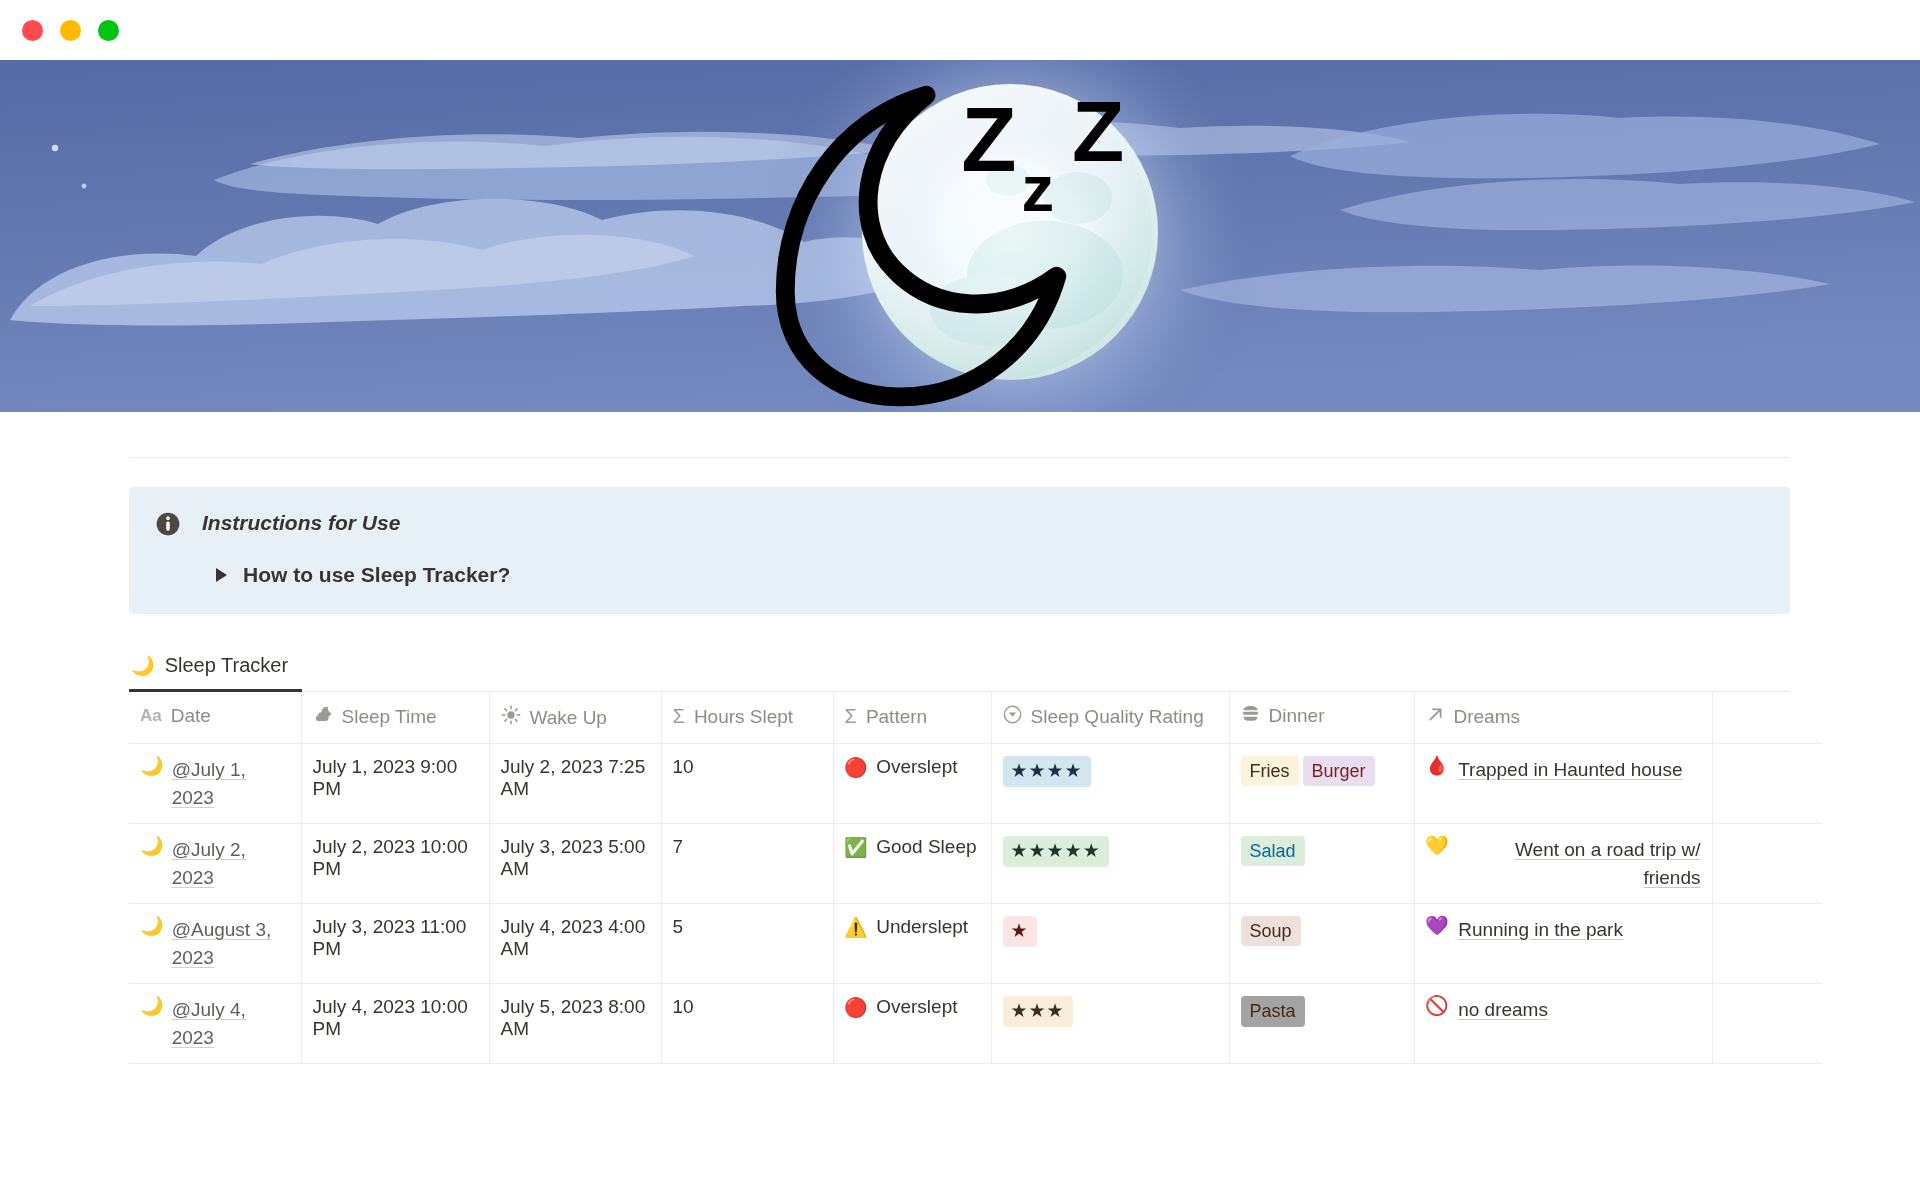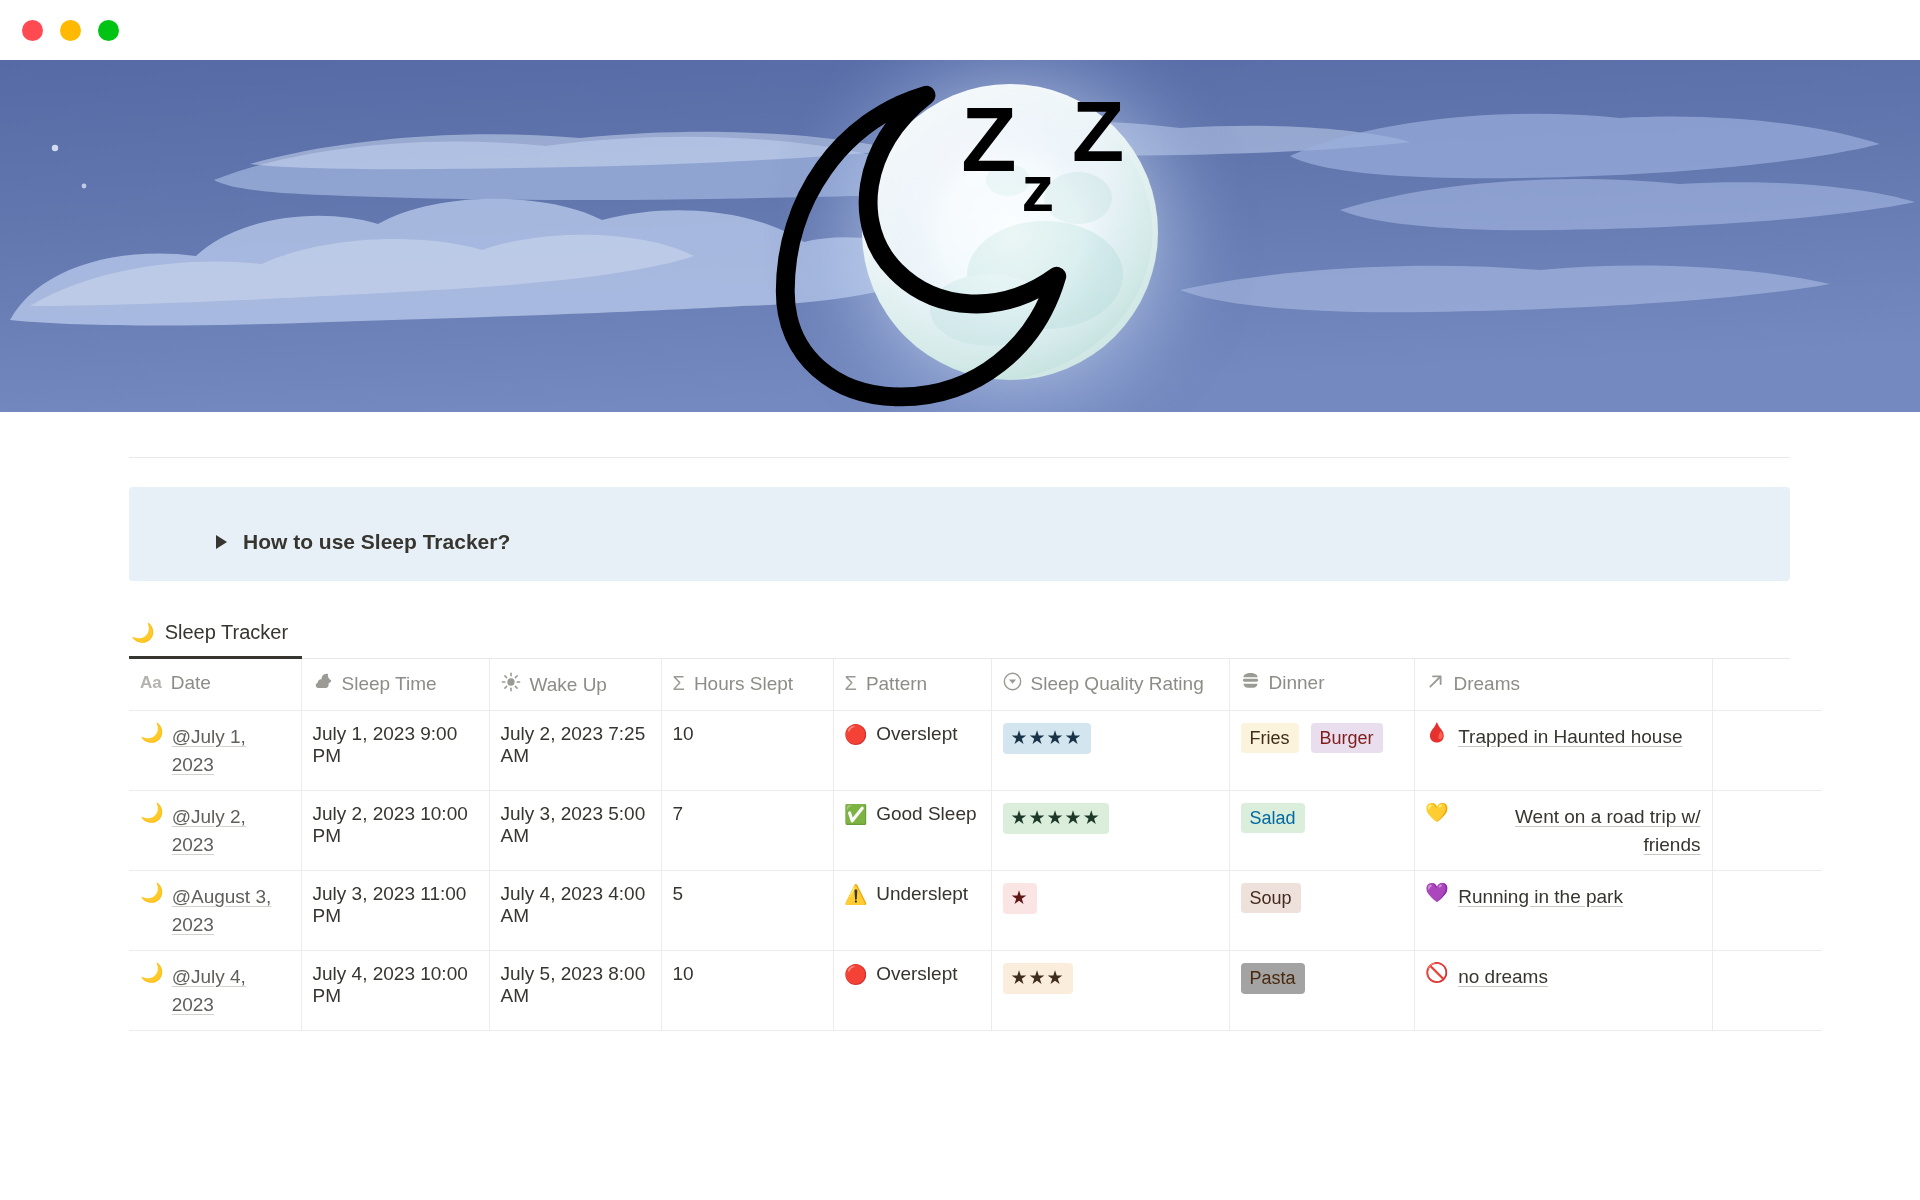--- a/index.html
+++ b/index.html
@@ -96,21 +96,21 @@
   }
   .emoji{font-family:"DejaVu Sans",sans-serif;line-height:1;}
   
   .pattern{display:flex;align-items:center;gap:8px;white-space:nowrap;}
   
   .stars{
     display:inline-block;padding:4px 8px;border-radius:4px;
     font-size:19px;letter-spacing:1px;line-height:1.2;color:#1f1f1f;
   }
   
-  .tags{display:flex;flex-wrap:wrap;gap:12px;text-align:center;}
+  .tags{display:flex;flex-wrap:wrap;gap:4px;text-align:center;}
   .tag{
     display:inline-block;padding:3px 9px;border-radius:4px;font-size:18px;
     line-height:1.35;color:#37352f;white-space:nowrap;
   }
   
   .dream{display:flex;align-items:flex-start;gap:9px;line-height:1.45;}
   .dream-text{
     text-decoration:underline;text-decoration-color:#c9c7c1;text-underline-offset:3px;
     color:#37352f;
     text-align:right;
@@ -201,20 +201,30 @@
     <text x="132" y="40" font-family="'Liberation Sans',sans-serif" font-size="34" font-weight="bold" fill="#000">Z</text>
   </svg>
 </div>
 
 <div class="page">
   <div class="content">
 
     <div class="divider"></div>
 
     <div class="callout">
+      <div class="callout-row">
+        <span class="info-icon">
+          <svg width="26" height="26" viewBox="0 0 24 24" aria-hidden="true">
+            <circle cx="12" cy="12" r="10.5" fill="#4b4843"></circle>
+            <circle cx="12" cy="6.6" r="1.7" fill="#ffffff"></circle>
+            <rect x="10.4" y="9.6" width="3.2" height="8.6" rx="1.5" fill="#ffffff"></rect>
+          </svg>
+        </span>
+        <span class="callout-title">Instructions for Use</span>
+      </div>
       <div class="toggle-row">
         <span class="tri"></span>
         <span class="toggle-label">How to use Sleep Tracker?</span>
       </div>
     </div>
 
     <div class="db-tabs">
       <div class="db-tab">
         <span class="moon-glyph emoji">🌙</span>
         <span>Sleep Tracker</span>

